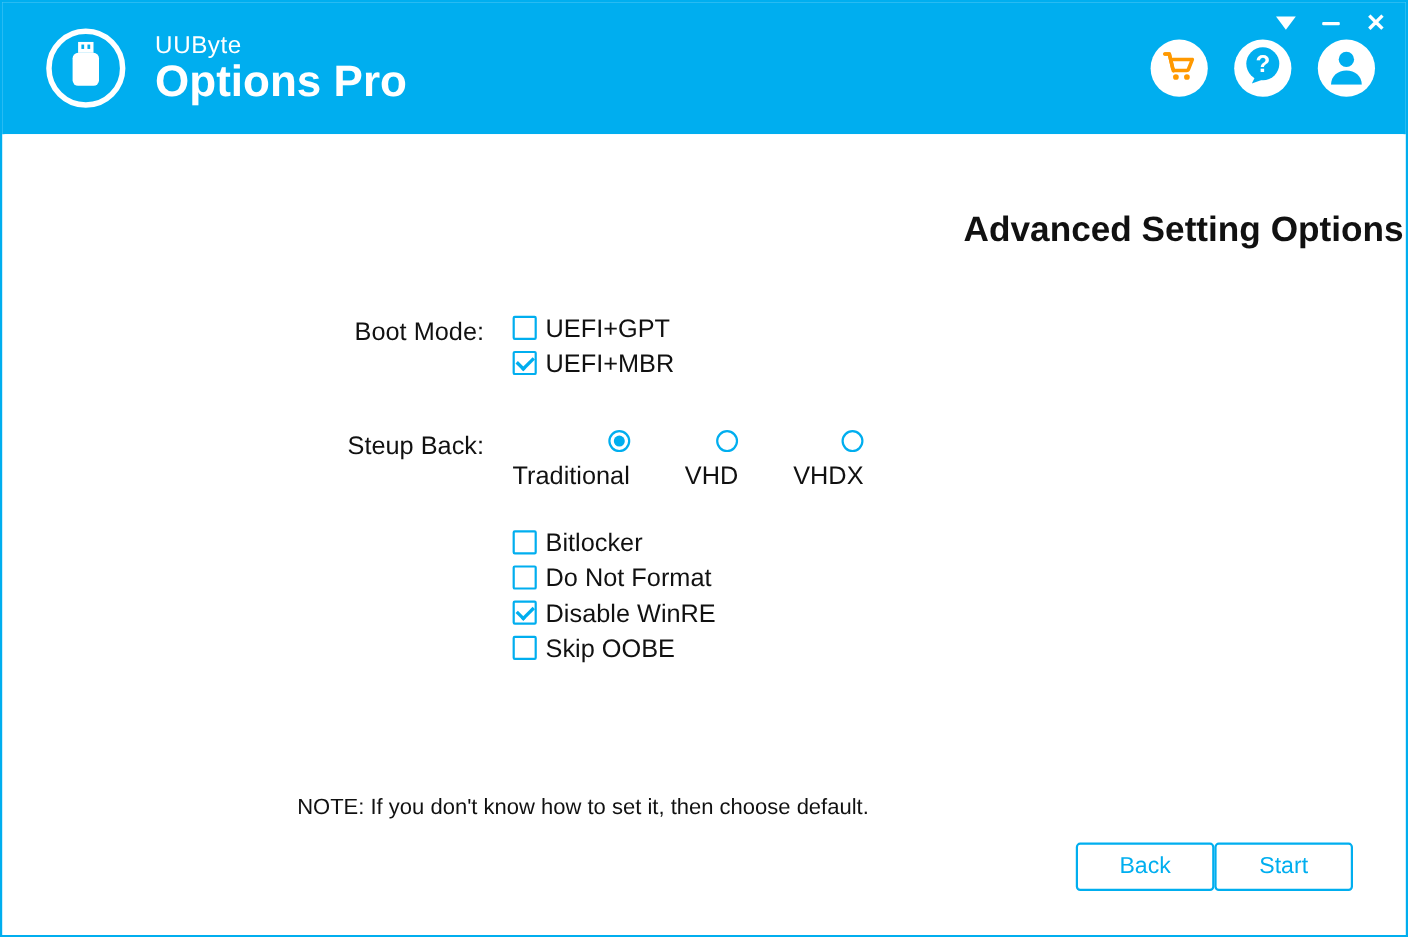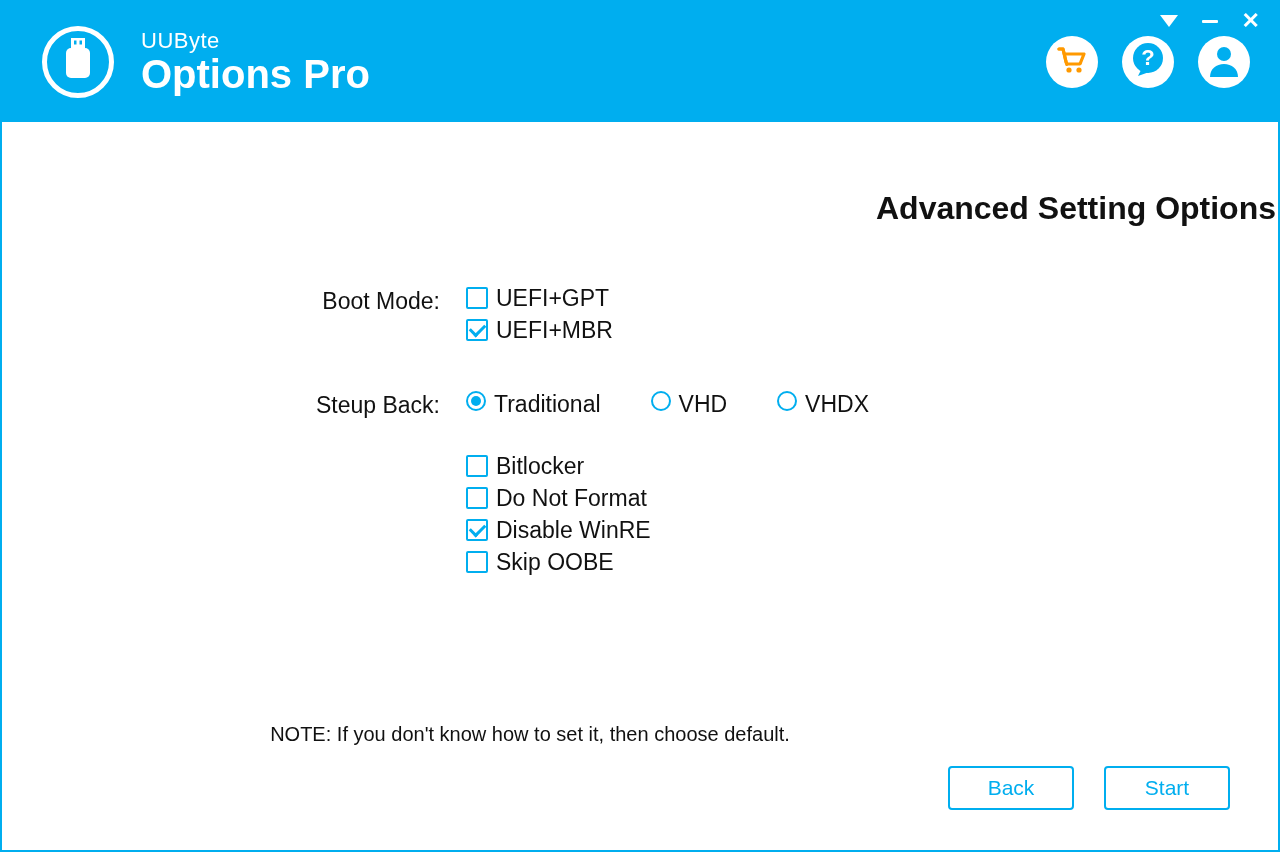--- a/index.html
+++ b/index.html
@@ -112,21 +112,21 @@
     content:"";
     width:12px;height:7px;
     border-left:3px solid var(--brand);
     border-bottom:3px solid var(--brand);
     transform:rotate(-45deg) translate(1px,-1px);
   }
   .cb span.lbl{line-height:22px;}
 
   
   .rb{
-    display:flex;align-items:flex-start;gap:8px;cursor:pointer;user-select:none;
+    display:flex;align-items:flex-end;gap:8px;cursor:pointer;user-select:none;flex-direction:column;
   }
   .rb .ring{
     width:20px;height:20px;border:2.5px solid var(--brand);border-radius:50%;
     display:flex;align-items:center;justify-content:center;flex:0 0 auto;
   }
   .rb.selected .ring::after{
     content:"";width:10px;height:10px;border-radius:50%;background:var(--brand);
   }
 
   .section-gap{height:40px;}
@@ -136,21 +136,21 @@
     position:absolute;
     left:0;right:0;
     bottom:102px;
     text-align:center;
     font-size:20px;
     padding-right:220px;
   }
   .buttons{
     position:absolute;
     right:46px;bottom:38px;
-    display:flex;gap:30px;
+    display:flex;
   }
   .btn{
     min-width:126px;height:44px;
     border:2px solid var(--brand);
     border-radius:4px;
     background:#fff;
     color:var(--brand);
     font-size:21px;
     display:flex;align-items:center;justify-content:center;
     cursor:pointer;

